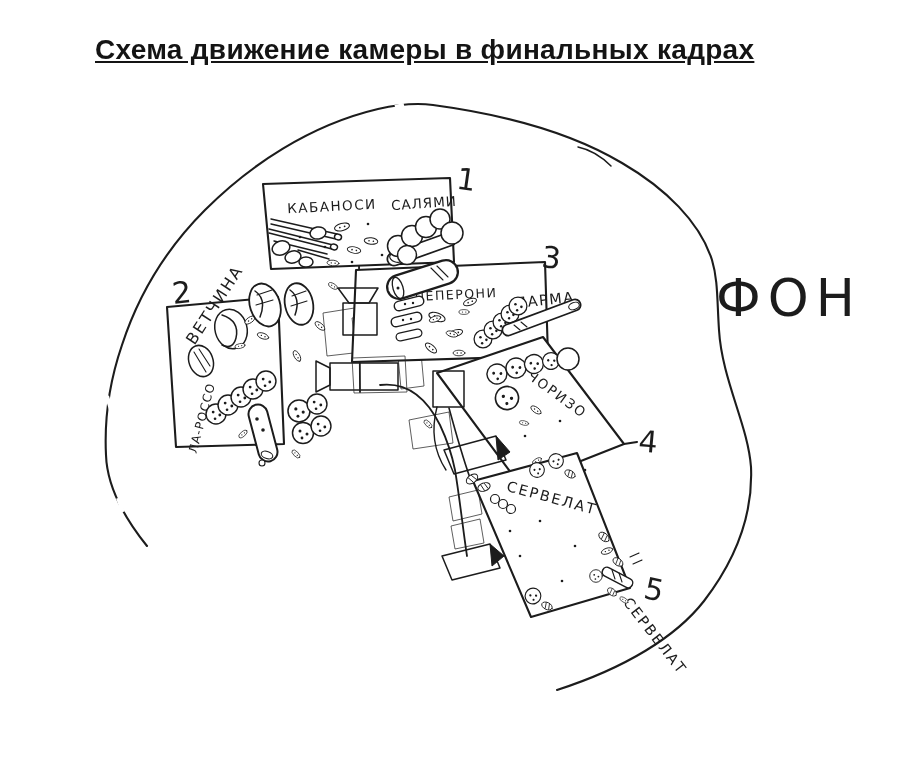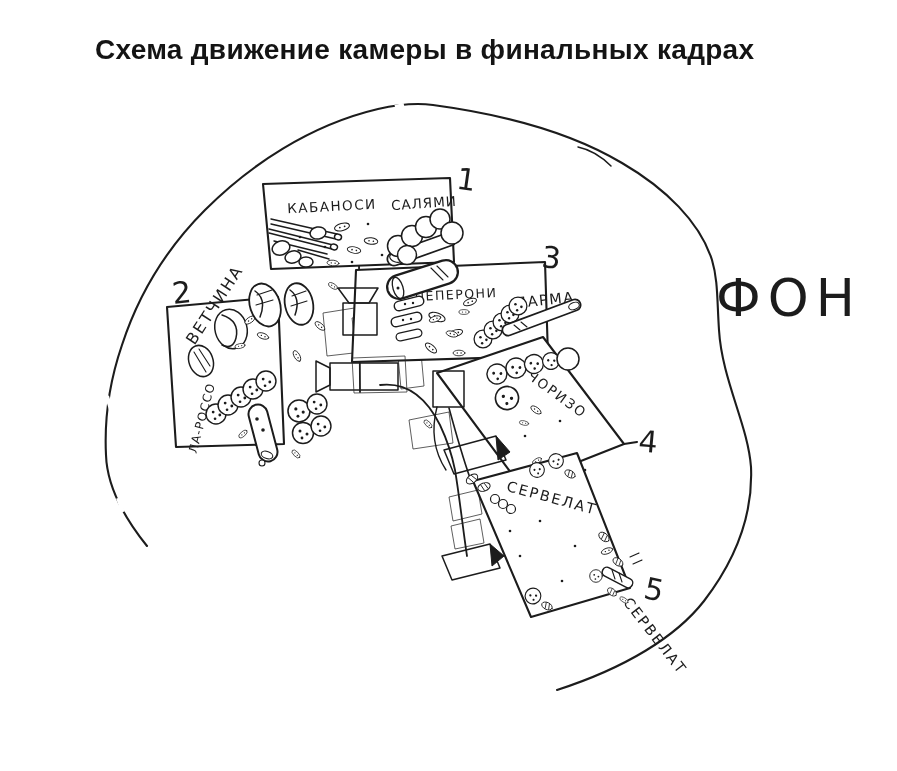--- a/index.html
+++ b/index.html
@@ -1,19 +1,19 @@
 <!DOCTYPE html>
 <html><head>
 <meta charset="utf-8">
 <style>
   html,body{margin:0;padding:0;background:#ffffff;}
   .page{position:relative;width:897px;height:771px;background:#ffffff;overflow:hidden;
         font-family:"Liberation Sans",sans-serif;}
   h1.title{position:absolute;left:95px;top:34px;margin:0;font-size:28px;font-weight:bold;
-        color:#141414;letter-spacing:.3px;font-family:"Liberation Sans",sans-serif;}
+        color:#141414;letter-spacing:.3px;font-family:"Liberation Sans",sans-serif;text-decoration:underline;}
   svg{position:absolute;left:0;top:0;}
   .ink{stroke:#1c1c1c;fill:none;stroke-width:1.5;stroke-linecap:round;stroke-linejoin:round;}
   .thick{stroke-width:2.1;}
   .thin{stroke-width:1.1;}
   .fillw{fill:#ffffff;}
   .solid{fill:#1c1c1c;stroke:#1c1c1c;stroke-width:1;}
   .dot{fill:#1c1c1c;stroke:none;}
   .ghost{stroke:#2a2a2a;fill:none;stroke-width:1;opacity:.75;}
   .co{stroke:#1c1c1c;fill:none;stroke-linecap:round;}
   .ci{stroke:#ffffff;fill:none;stroke-linecap:round;}

